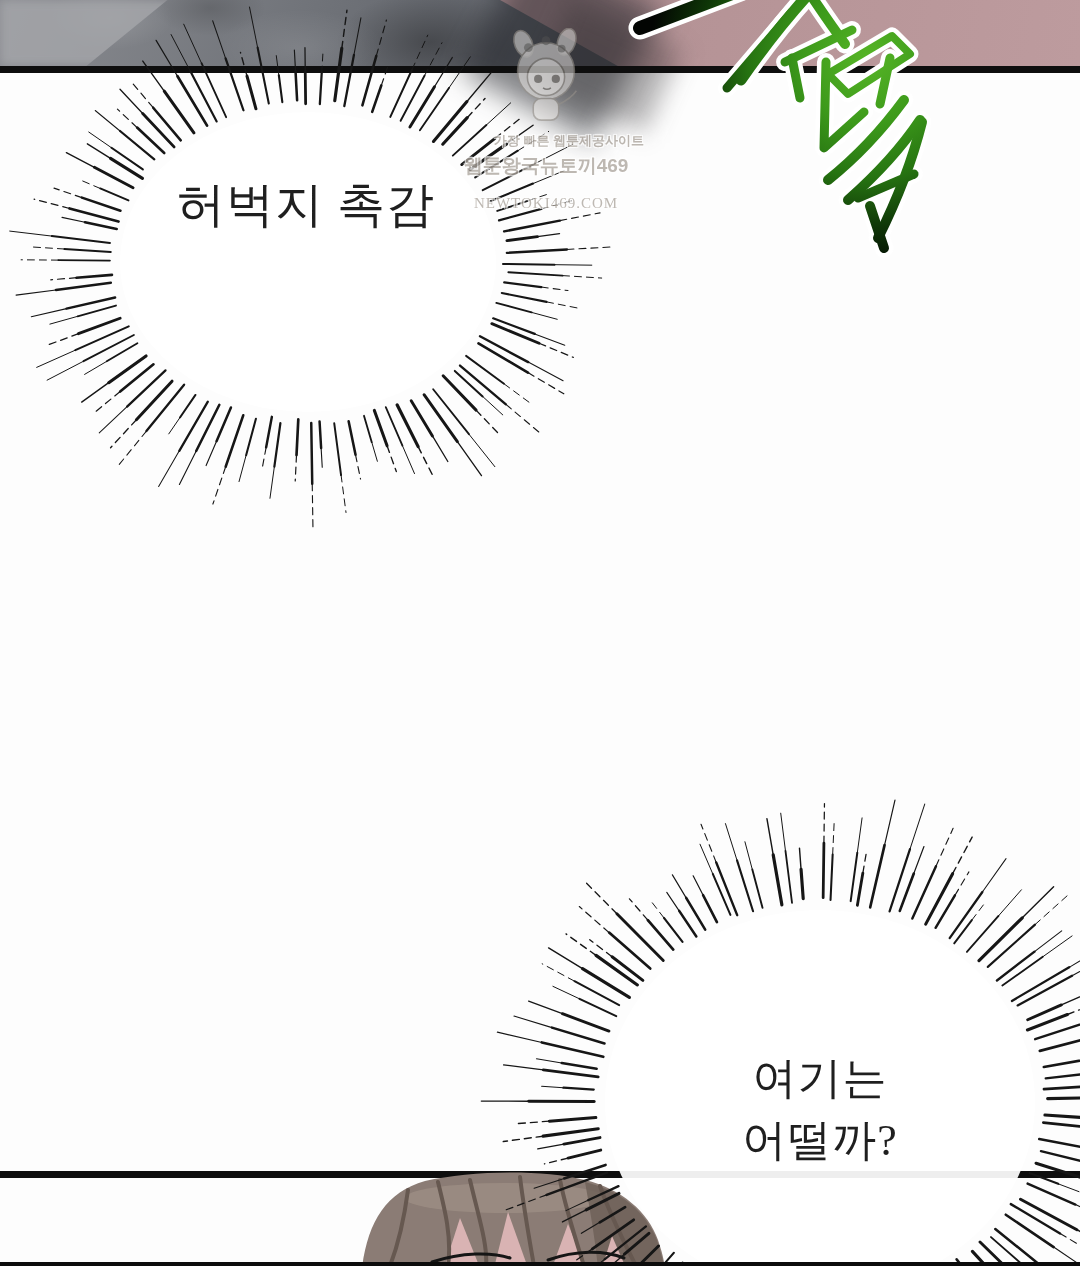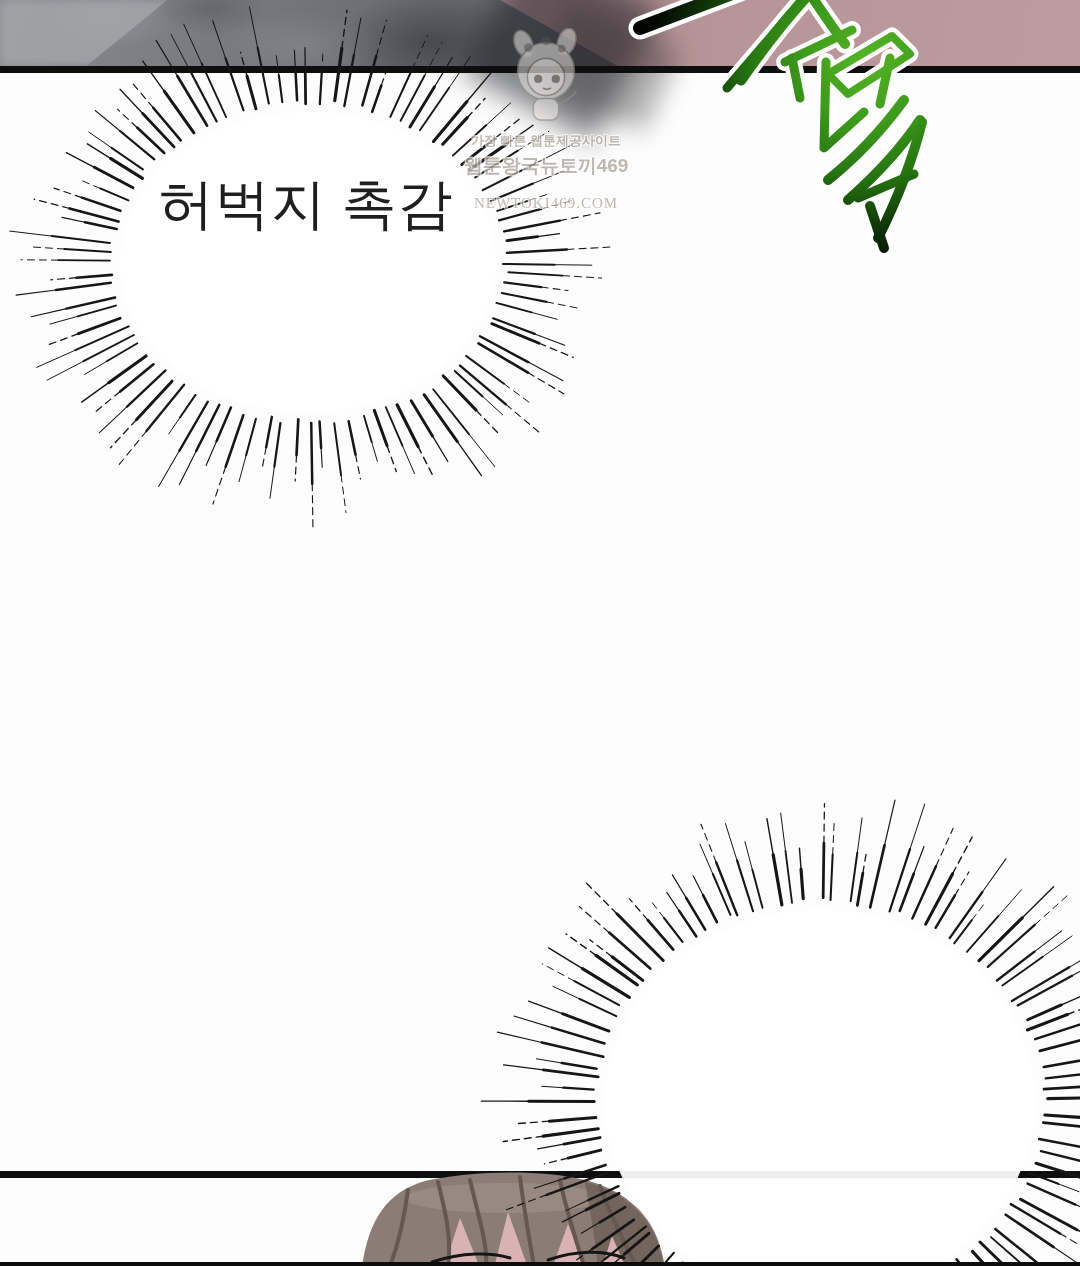--- a/index.html
+++ b/index.html
@@ -35,33 +35,33 @@
     position:absolute;left:548px;top:22px;width:120px;height:90px;
     background:rgba(45,42,46,.35);transform:rotate(24deg);filter:blur(12px);
   }
   
   svg.art{position:absolute;left:0;top:0;z-index:2;}
   
   .bubble-text{
     position:absolute;z-index:3;text-align:center;color:#1f1f1f;
     font-family:"Liberation Serif","DejaVu Serif",serif;letter-spacing:1px;
   }
-  .bubble-text.b1{left:86px;top:176px;width:440px;font-size:55px;line-height:57px;}
+  .bubble-text.b1{left:86px;top:176px;width:440px;font-size:48px;line-height:57px;}
   .bubble-text.b2{left:630px;top:1048px;width:380px;font-size:44px;line-height:62px;}
   
   .watermark{
     position:absolute;left:448px;top:28px;width:196px;z-index:4;text-align:center;
     opacity:.78;pointer-events:none;
   }
   .wm-line{
     color:rgba(168,160,152,.95);
     text-shadow:0 0 3px #fff,1px 1px 0 #fff,-1px -1px 0 #fff,1px -1px 0 #fff,-1px 1px 0 #fff;
     white-space:nowrap;
   }
-  .wm-1{font-size:13px;font-weight:bold;margin-top:2px;}
+  .wm-1{font-size:13px;font-weight:bold;margin-top:2px;text-align:right;}
   .wm-2{font-size:19px;font-weight:bold;margin-top:3px;}
   .wm-3{font-size:15px;font-family:Liberation Serif, serif;letter-spacing:1px;margin-top:16px;}
 </style>
 </head>
 <body>
 
 <div class="page">
 
   <div class="top-panel">
     <div class="fabric-dark"></div>
@@ -541,20 +541,24 @@
         <path d="M 870,206 L 884,248" fill="none" stroke="url(#sfxGrad)" stroke-width="10" stroke-linecap="round" stroke-linejoin="round"></path>
         <path d="M 922,122 C 912,162 896,202 878,238" fill="none" stroke="url(#sfxGrad)" stroke-width="10" stroke-linecap="round" stroke-linejoin="round"></path>
       </g>
 
     <rect x="0" y="1262" width="1080" height="4" fill="#0c0c0c"></rect>
   </svg>
 
   <div class="bubble-text b1">
     <div>허벅지 촉감</div>
   </div>
+  <div class="bubble-text b2">
+    <div>여기는</div>
+    <div>어떨까?</div>
+  </div>
 
   <div class="watermark">
     <svg width="86" height="98" viewBox="0 0 86 100" style="opacity:.8">
       <g stroke="rgba(150,144,138,.95)" stroke-width="1.6" fill="rgba(242,239,235,.82)">
         <ellipse cx="20" cy="16" rx="9" ry="14" transform="rotate(-22 20 16)"></ellipse>
         <ellipse cx="64" cy="14" rx="9" ry="14" transform="rotate(18 64 14)"></ellipse>
         <circle cx="43" cy="44" r="29"></circle>
         <circle cx="43" cy="50" r="19" fill="rgba(250,248,246,.9)"></circle>
         <rect x="30" y="72" width="26" height="22" rx="8"></rect>
         <path d="M 56,78 C 64,74 70,70 74,64" fill="none"></path>

